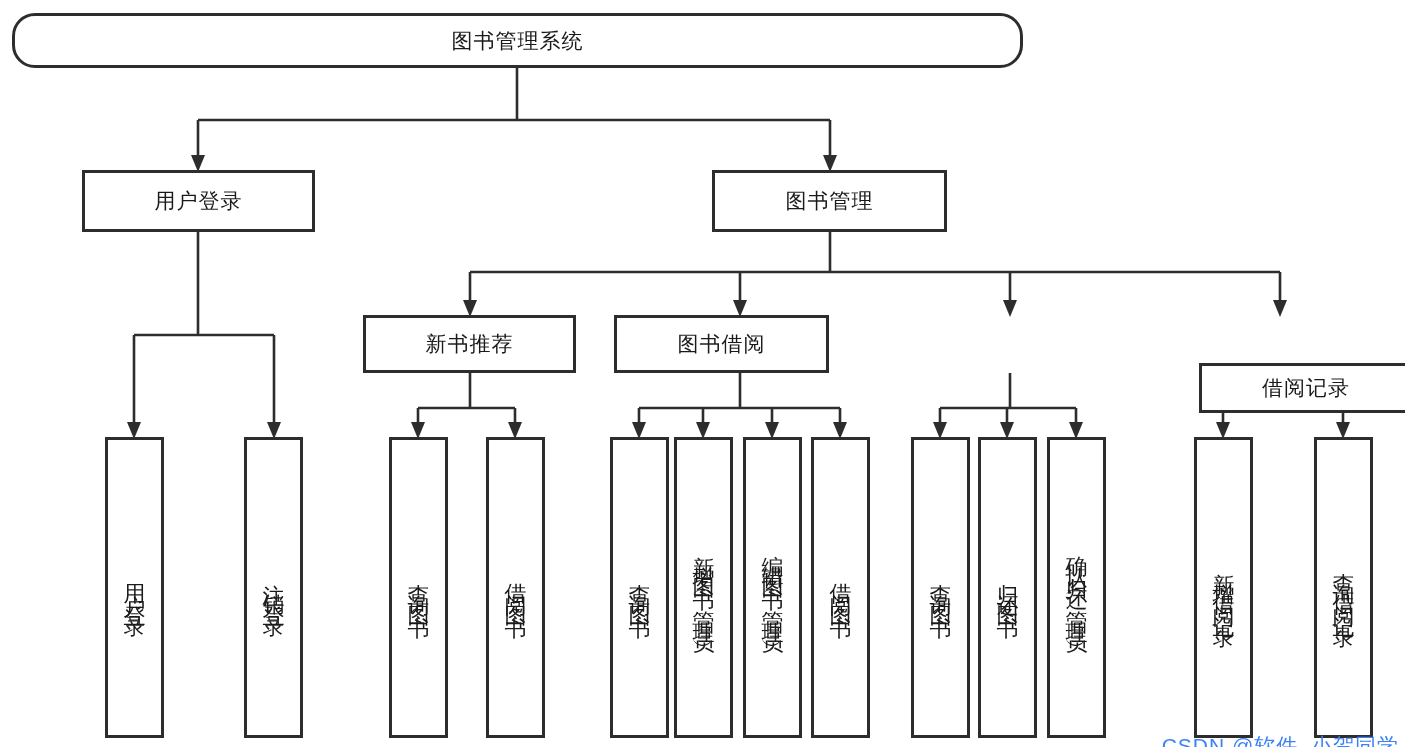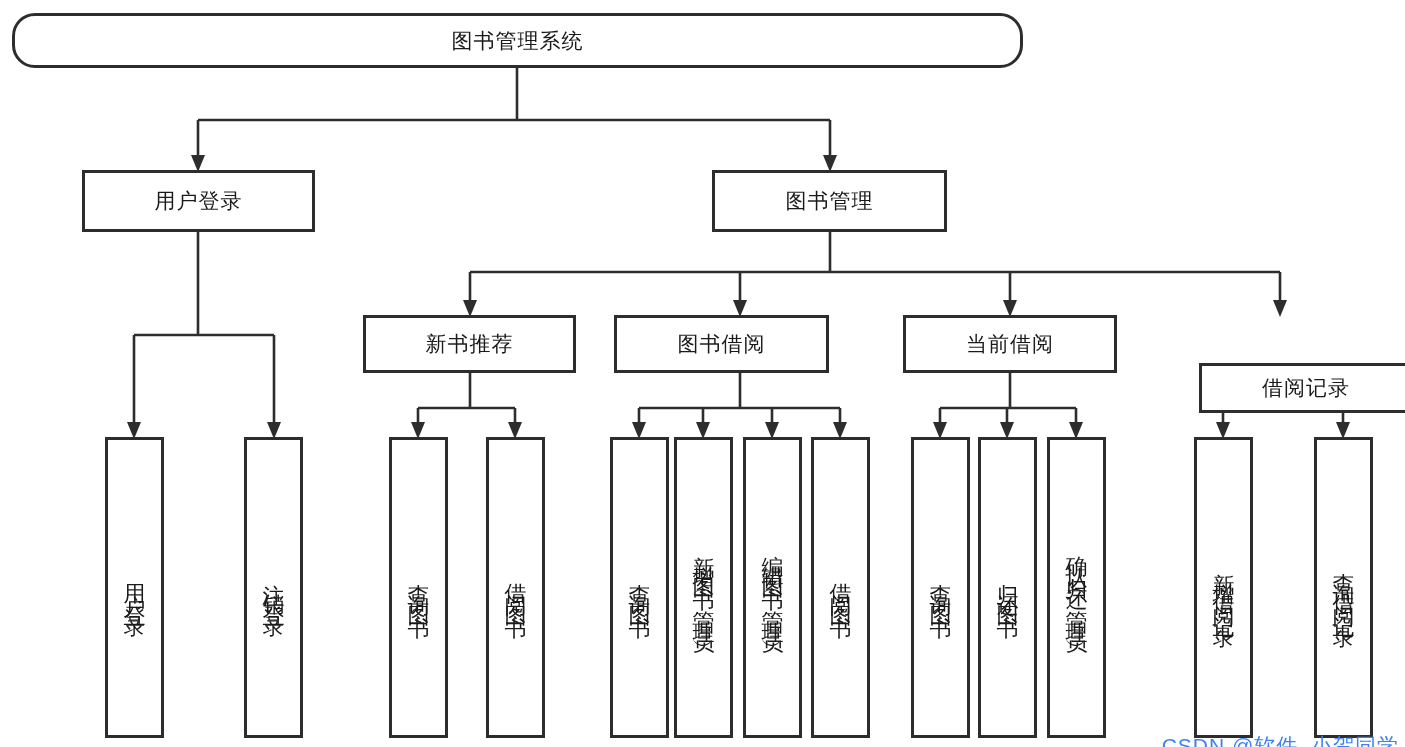--- a/index.html
+++ b/index.html
@@ -88,21 +88,20 @@
     </g>
   </svg>
 
   <div class="node h-label" style="left:12px; top:13px; width:1011px; height:55px;border-radius:23px;">图书管理系统</div>
 
   <div class="node h-label" style="left:82px; top:170px; width:233px; height:62px;">用户登录</div>
   <div class="node h-label" style="left:363px; top:315px; width:213px; height:58px;">新书推荐</div>
 
   <div class="node h-label" style="left:712px; top:170px; width:235px; height:62px;">图书管理</div>
   <div class="node h-label" style="left:614px; top:315px; width:215px; height:58px;">图书借阅</div>
-  <div class="node h-label" style="left:903px; top:315px; width:214px; height:58px;">当前借阅</div>
   <div class="node h-label" style="left:1199px; top:315px; width:214px; height:50px;margin-top:48px;">借阅记录</div>
 
   <div class="node leaf" style="left:105px;">
     <span class="leaf-label">用户登录</span>
   </div>
   <div class="node leaf" style="left:244px;">
     <span class="leaf-label">注销登录</span>
   </div>
 
   <div class="node leaf" style="left:389px;">

